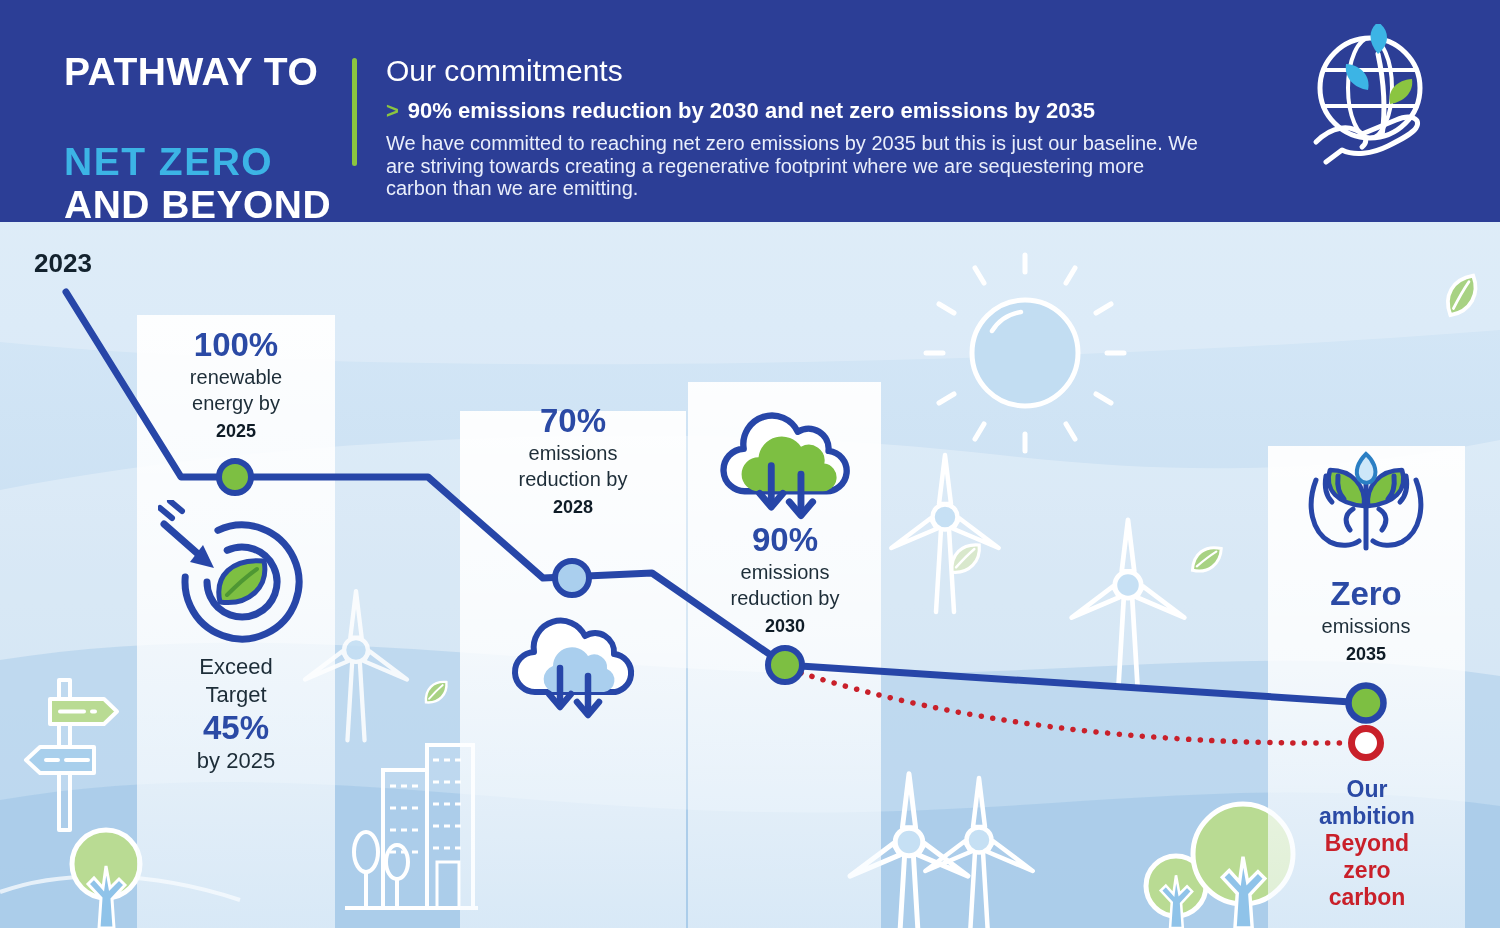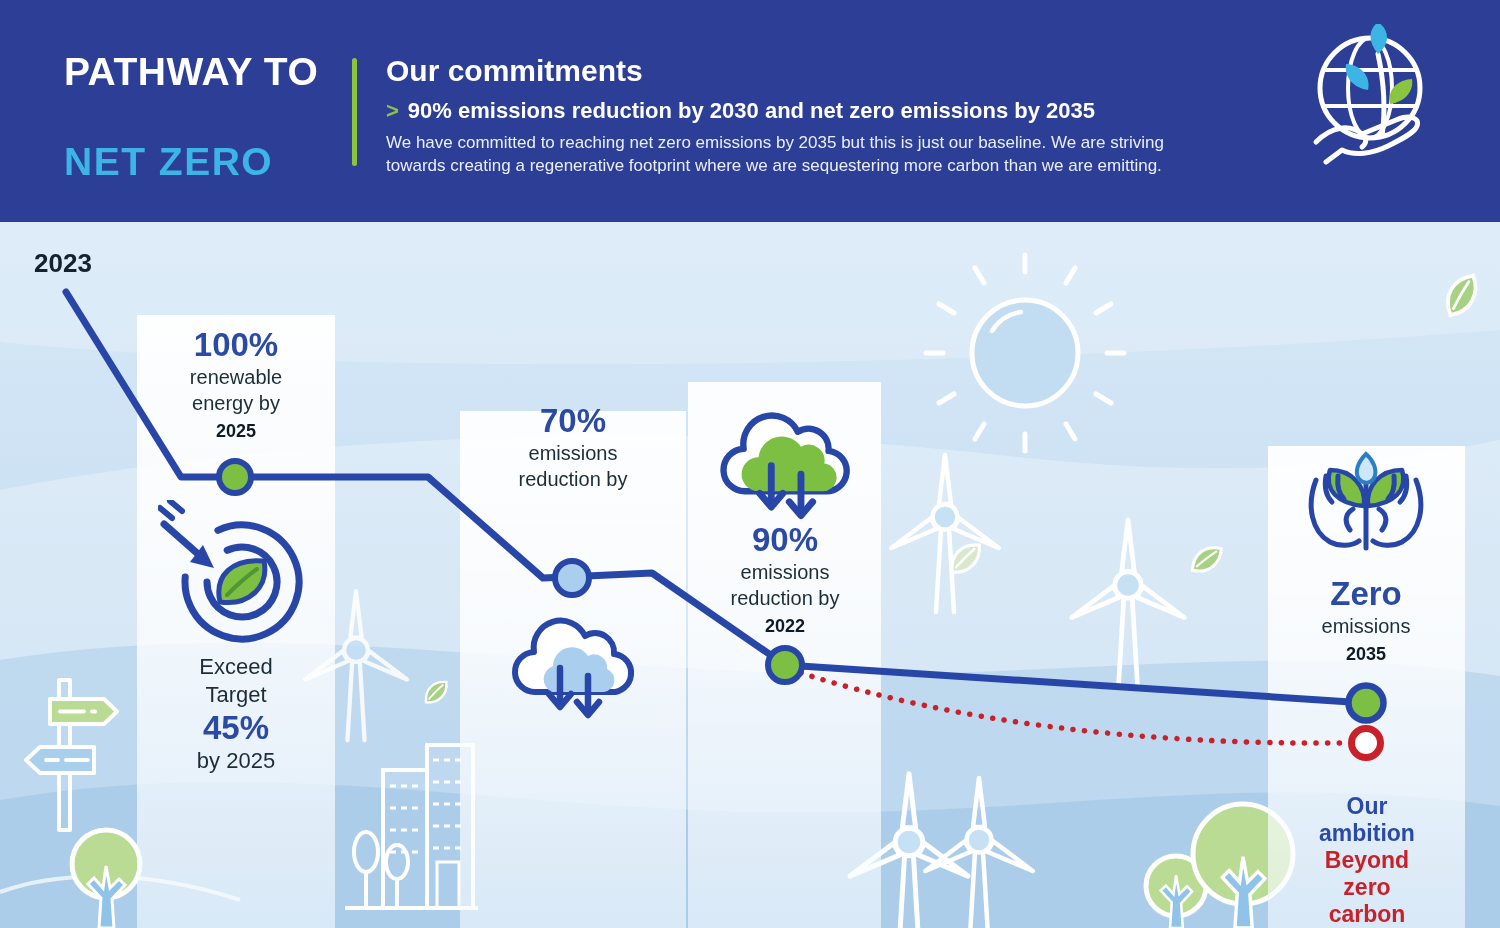--- a/index.html
+++ b/index.html
@@ -8,24 +8,24 @@
        background:linear-gradient(180deg,#d9eaf8 0%,#d3e6f6 35%,#c9dff2 65%,#bfd9ef 100%);}
   .abs{position:absolute;}
   .layer{position:absolute;left:0;top:0;width:1500px;height:928px;}
 
   
   #header{left:0;top:0;width:1500px;height:222px;background:#2c3e96;z-index:30;}
   #title{left:64px;top:50px;font-weight:bold;font-size:39px;line-height:43px;letter-spacing:.5px;}
   #title .t-white{color:#ffffff;}
   #title .t-blue{color:#3cb4e5;letter-spacing:1.5px;margin-top:47px;}
   #divider{left:352px;top:58px;width:5px;height:108px;background:#8bc540;border-radius:3px;}
-  #commit-heading{left:386px;top:54px;font-size:30px;font-weight:bold;color:#ffffff;}
+  #commit-heading{left:386px;top:54px;font-size:30px;font-weight:normal;color:#ffffff;}
   #commit-highlight{left:386px;top:98px;font-size:22px;font-weight:bold;color:#ffffff;display:flex;gap:9px;align-items:baseline;}
   #commit-highlight .marker{color:#8bc540;}
-  #commit-body{left:386px;top:132px;width:812px;font-size:17px;line-height:22.5px;color:#e9eefb;}
+  #commit-body{left:386px;top:132px;width:812px;font-size:20px;line-height:22.5px;color:#e9eefb;}
   #globe-box{left:1298px;top:24px;width:145px;height:168px;}
 
   
   .panel{background:linear-gradient(180deg,rgba(255,255,255,.95) 0%,rgba(255,255,255,.82) 45%,rgba(246,251,255,.6) 100%);z-index:6;}
   #panel1{left:137px;top:315px;width:198px;height:613px;}
   #panel2{left:460px;top:411px;width:226px;height:517px;}
   #panel3{left:688px;top:382px;width:193px;height:546px;}
   #panel4{left:1268px;top:446px;width:197px;height:482px;}
 
   
@@ -33,21 +33,21 @@
   .val{font-size:33px;font-weight:bold;color:#2b4aa5;line-height:38px;}
   .yr{font-size:18px;font-weight:bold;color:#0e1b26;line-height:31px;}
   .mid{font-size:20px;color:#1d2d38;}
   #start-year{left:34px;top:248px;font-size:26px;font-weight:bold;color:#13222e;z-index:12;text-align:right;}
   #ms-2025{left:136px;top:326px;width:200px;}
   #ms-exceed{left:136px;top:653px;width:200px;}
   #ms-exceed .mid{line-height:28px;font-size:22px;}
   #ms-2028{left:473px;top:402px;width:200px;}
   #ms-2030{left:685px;top:521px;width:200px;}
   #ms-2035{left:1266px;top:575px;width:200px;}
-  #ms-ambition{left:1277px;top:776px;width:180px;font-weight:bold;font-size:23px;line-height:27px;margin-top:17px;}
+  #ms-ambition{left:1277px;top:776px;width:180px;font-weight:bold;font-size:23px;line-height:27px;}
   #ms-ambition .amb{color:#2b4aa5;}
   #ms-ambition .goal{color:#c9202a;text-align:center;}
 
   .iconbox{z-index:12;}
   #icon-target{left:158px;top:500px;width:152px;height:148px;}
   #icon-cloud-blue{left:506px;top:608px;width:132px;height:116px;}
   #icon-cloud-green{left:714px;top:402px;width:140px;height:120px;}
   #icon-hands{left:1302px;top:450px;width:128px;height:120px;}
 
   svg{display:block;}
@@ -200,20 +200,21 @@
     <div class="mid">Exceed</div>
     <div class="mid">Target</div>
     <div class="val">45%</div>
     <div class="mid">by 2025</div>
   </div>
 
   <div class="abs mtext" id="ms-2028">
     <div class="val">70%</div>
     <div class="mid">emissions</div>
     <div class="mid">reduction by</div>
+    <div class="yr">2028</div>
   </div>
 
   <div class="abs iconbox" id="icon-cloud-blue">
     <svg viewBox="0 0 132 112" width="132" height="112">
       <path d="M 30 84 A 20 20 0 0 1 28 44 A 27 27 0 0 1 79 28 A 19 19 0 0 1 108 46 A 19 19 0 0 1 104 84 Z" fill="#ffffff" stroke="#2746a8" stroke-width="6" stroke-linejoin="round"></path>
       <path d="M 46 84 A 14 14 0 0 1 47 58 A 19 19 0 0 1 82 48 A 13 13 0 0 1 101 61 A 12 12 0 0 1 98 84 Z" fill="#aacfee"></path>
       <g fill="none" stroke="#2746a8" stroke-width="6.5" stroke-linecap="round" stroke-linejoin="round">
         <path d="M 54 60 V 96"></path>
           <path d="M 43 86 L 54 99 L 65 86"></path>
         <path d="M 82 68 V 104"></path>
@@ -232,21 +233,21 @@
         <path d="M 82 68 V 104"></path>
           <path d="M 71 94 L 82 107 L 93 94"></path>
       </g>
     </svg>
   </div>
 
   <div class="abs mtext" id="ms-2030">
     <div class="val">90%</div>
     <div class="mid">emissions</div>
     <div class="mid">reduction by</div>
-    <div class="yr">2022</div>
+    <div class="yr">2030</div>
   </div>
 
   <div class="abs iconbox" id="icon-hands">
     <svg viewBox="0 0 128 118" width="128" height="118">
       <path d="M 64 98 V 30" stroke="#2746a8" stroke-width="5" stroke-linecap="round" fill="none"></path>
       <path d="M 62 56 C 36 54 22 40 28 20 C 50 20 64 36 62 56 Z" fill="#7dbf42" stroke="#2746a8" stroke-width="4.5" stroke-linejoin="round"></path>
       <path d="M 66 56 C 92 54 106 40 100 20 C 78 20 64 36 66 56 Z" fill="#7dbf42" stroke="#2746a8" stroke-width="4.5" stroke-linejoin="round"></path>
       <path d="M 64 4 C 56 12 52 22 57 29 C 61 34 69 34 72 28 C 76 20 71 10 64 4 Z" fill="#cde7f9" stroke="#2b7fc4" stroke-width="4"></path>
       <g fill="none" stroke="#2746a8" stroke-width="5" stroke-linecap="round">
         <path d="M 14 30 C 4 56 10 82 28 92 C 38 97 50 96 57 91"></path>
@@ -272,20 +273,21 @@
     <div class="amb">ambition</div>
     <div class="goal">Beyond</div>
     <div class="goal">zero</div>
     <div class="goal">carbon</div>
   </div>
 
   <div class="abs" id="header">
     <div class="abs" id="title">
       <div class="t-white">PATHWAY TO</div>
       <div class="t-blue">NET ZERO</div>
+      <div class="t-white">AND BEYOND</div>
     </div>
     <div class="abs" id="divider"></div>
     <div class="abs" id="commit-heading">Our commitments</div>
     <div class="abs" id="commit-highlight">
       <span class="marker">&gt;</span>
       <span>90% emissions reduction by 2030 and net zero emissions by 2035</span>
     </div>
     <div class="abs" id="commit-body">We have committed to reaching net zero emissions by 2035 but this is just our baseline. We are striving towards creating a regenerative footprint where we are sequestering more carbon than we are emitting.</div>
 
     <div class="abs" id="globe-box">

